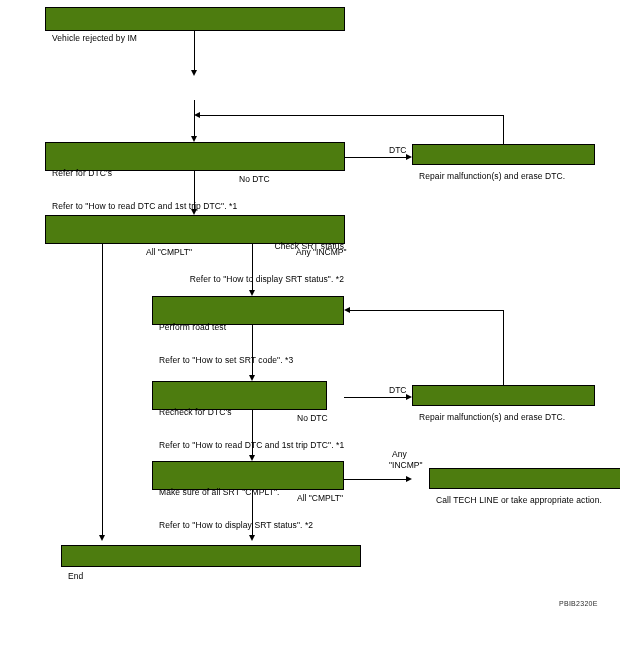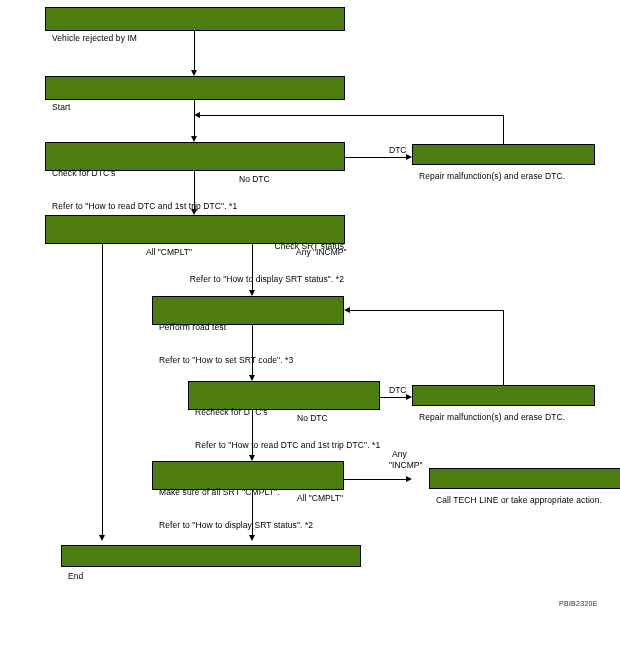--- a/index.html
+++ b/index.html
@@ -78,44 +78,41 @@
 </style>
 </head>
 <body>
 
 <div id="page">
 
   <div class="node" style="left:45px; top:7px; width:300px; height:24px;">
     <span class="ln">Vehicle rejected by IM</span>
   </div>
 
-  <div class="node" style="left:45px; top:76px; width:300px; height:24px;">
-    <span class="ln">Start</span>
-  </div>
 
   <div class="node" style="left:45px; top:142px; width:300px; height:29px;">
-    <span class="ln">Check for DTC's</span>
+    <span class="ln">Refer for DTC's</span>
     <span class="ln">Refer to "How to read DTC and 1st trip DTC". *1</span>
   </div>
 
   <div class="node" style="left:412px; top:144px; width:183px; height:21px; padding-top:4px;">
     <span class="ln">Repair malfunction(s) and erase DTC.</span>
   </div>
 
   <div class="node" style="left:45px; top:215px; width:300px; height:29px;text-align:right;">
     <span class="ln">Check SRT status</span>
     <span class="ln">Refer to "How to display SRT status". *2</span>
   </div>
 
   <div class="node" style="left:152px; top:296px; width:192px; height:29px;">
     <span class="ln">Perform road test</span>
     <span class="ln">Refer to "How to set SRT code". *3</span>
   </div>
 
-  <div class="node" style="left:152px; top:381px; width:192px; height:29px;margin-left:36px;">
+  <div class="node" style="left:152px; top:381px; width:175px; height:29px;">
     <span class="ln">Recheck for DTC's</span>
     <span class="ln">Refer to "How to read DTC and 1st trip DTC". *1</span>
   </div>
 
   <div class="node" style="left:412px; top:385px; width:183px; height:21px; padding-top:4px;">
     <span class="ln">Repair malfunction(s) and erase DTC.</span>
   </div>
 
   <div class="node" style="left:152px; top:461px; width:192px; height:29px;">
     <span class="ln">Make sure of all SRT "CMPLT".</span>

